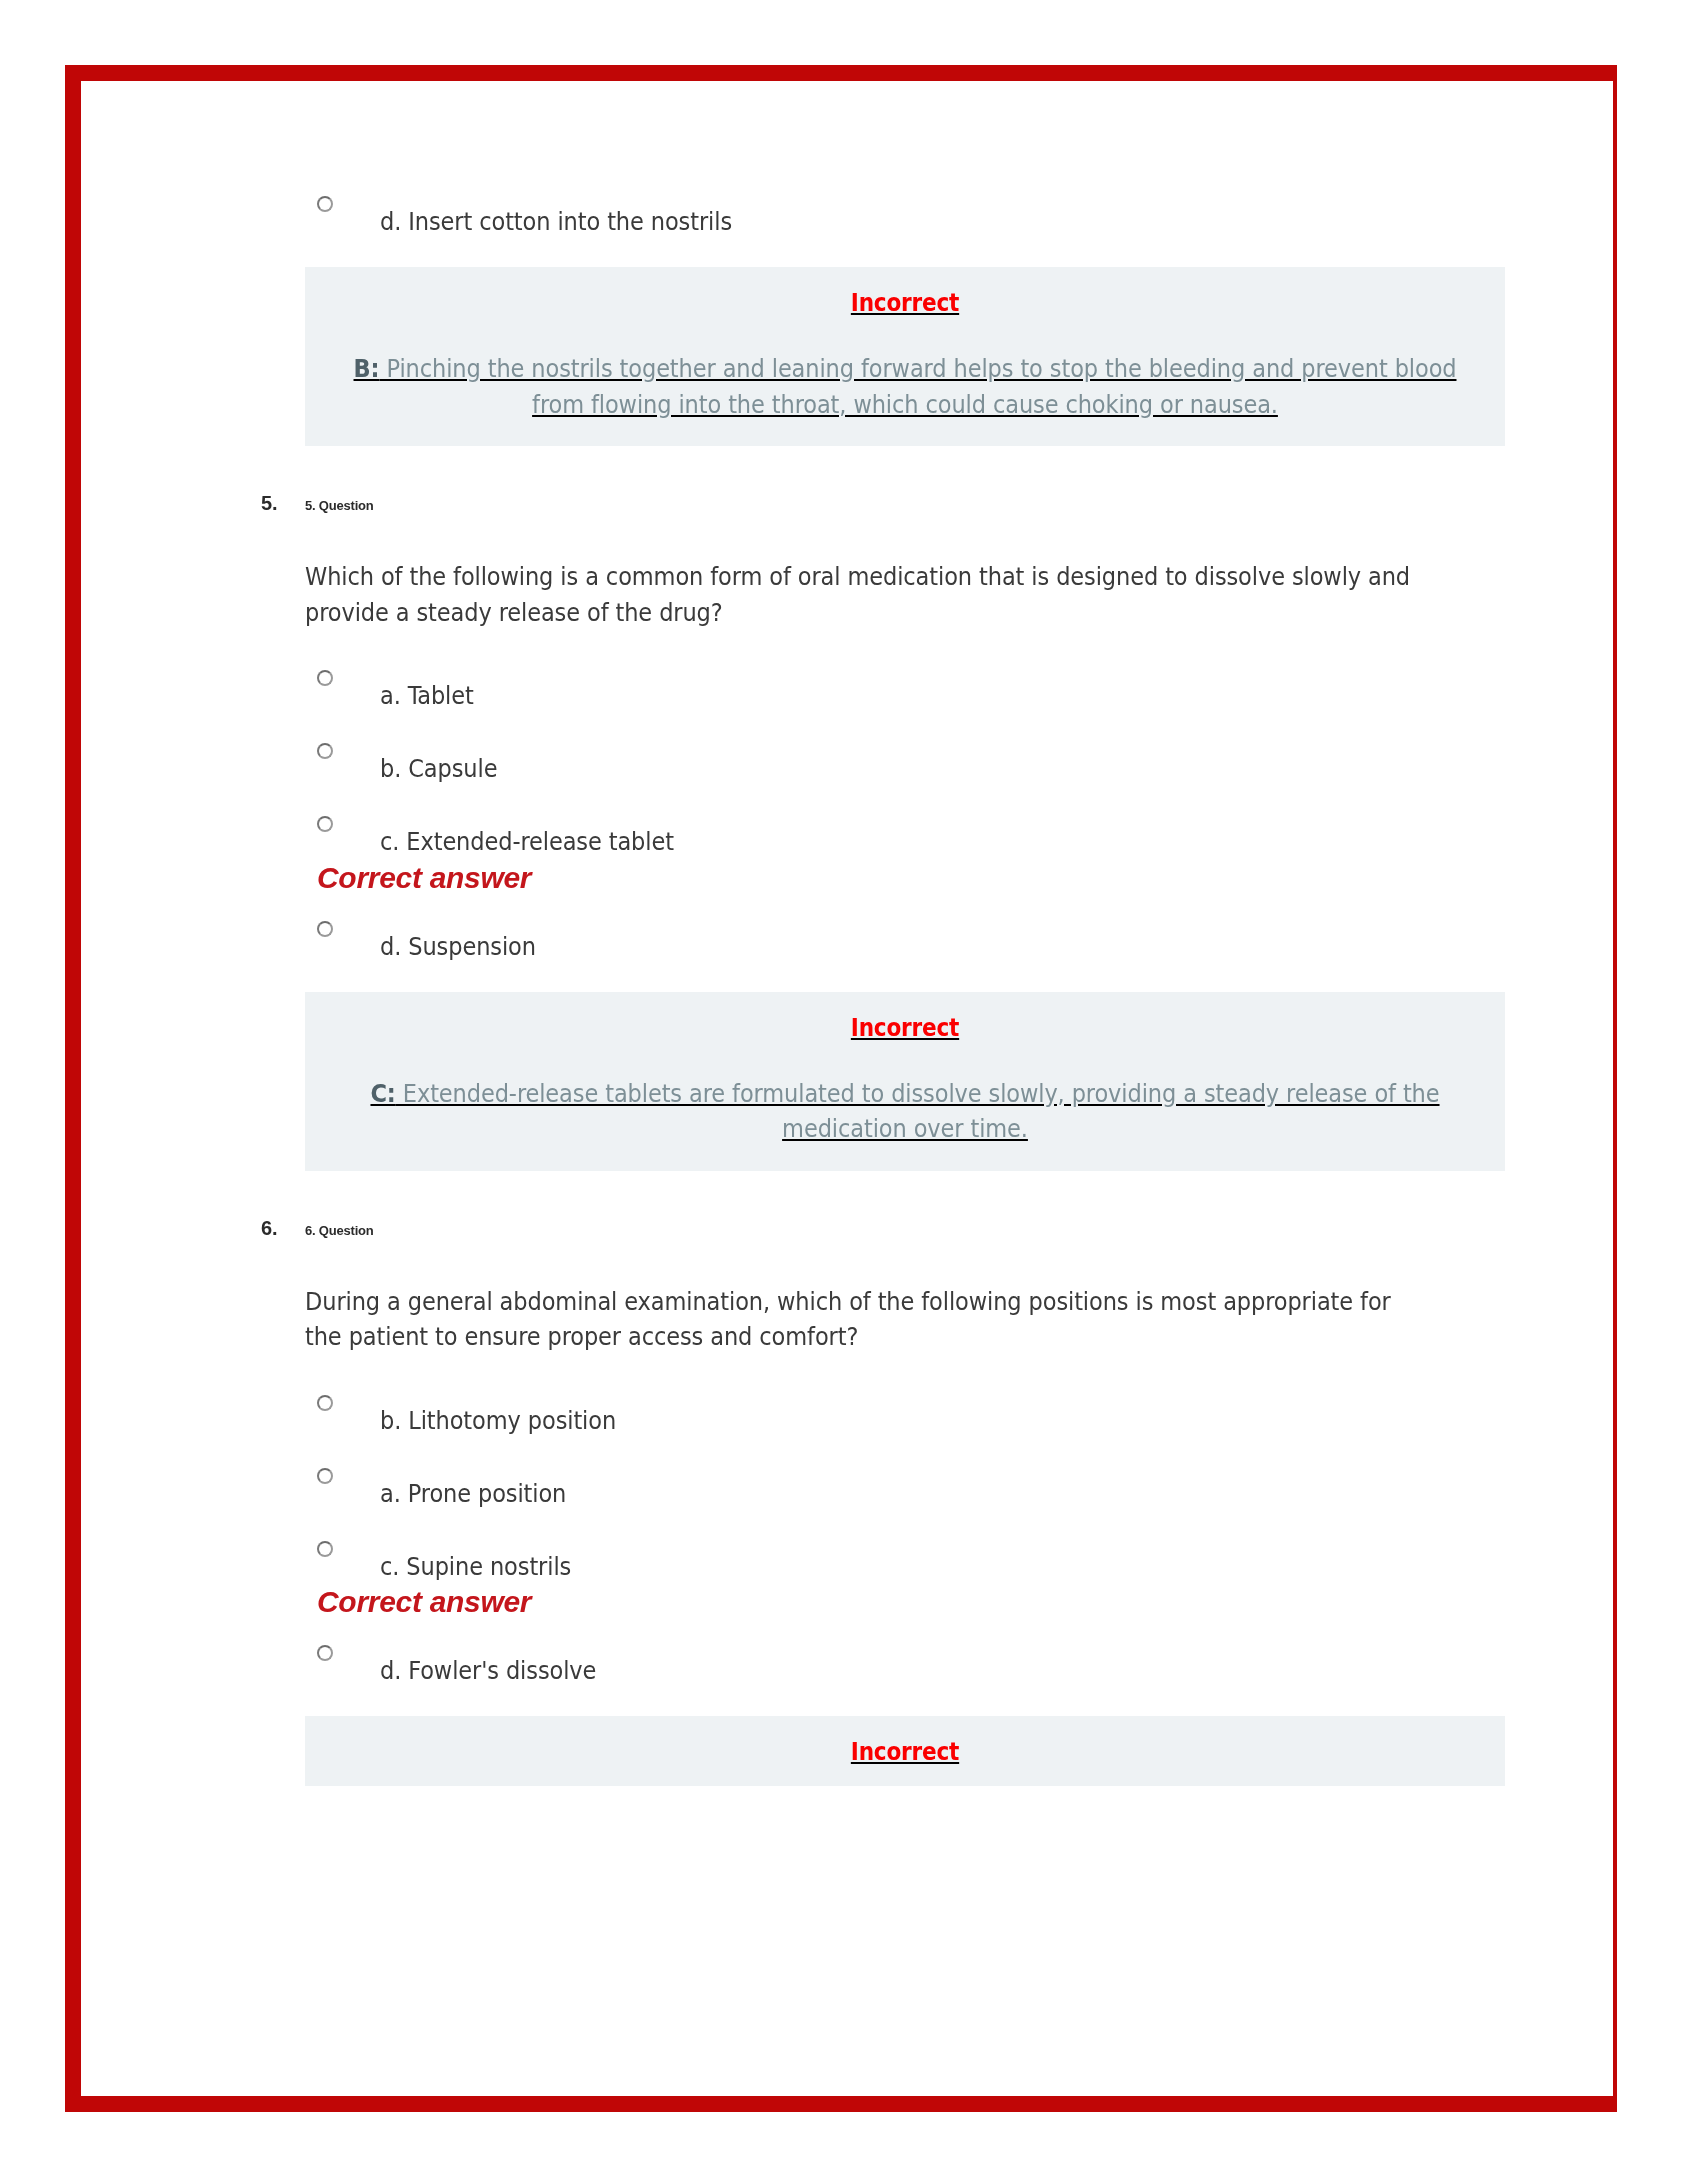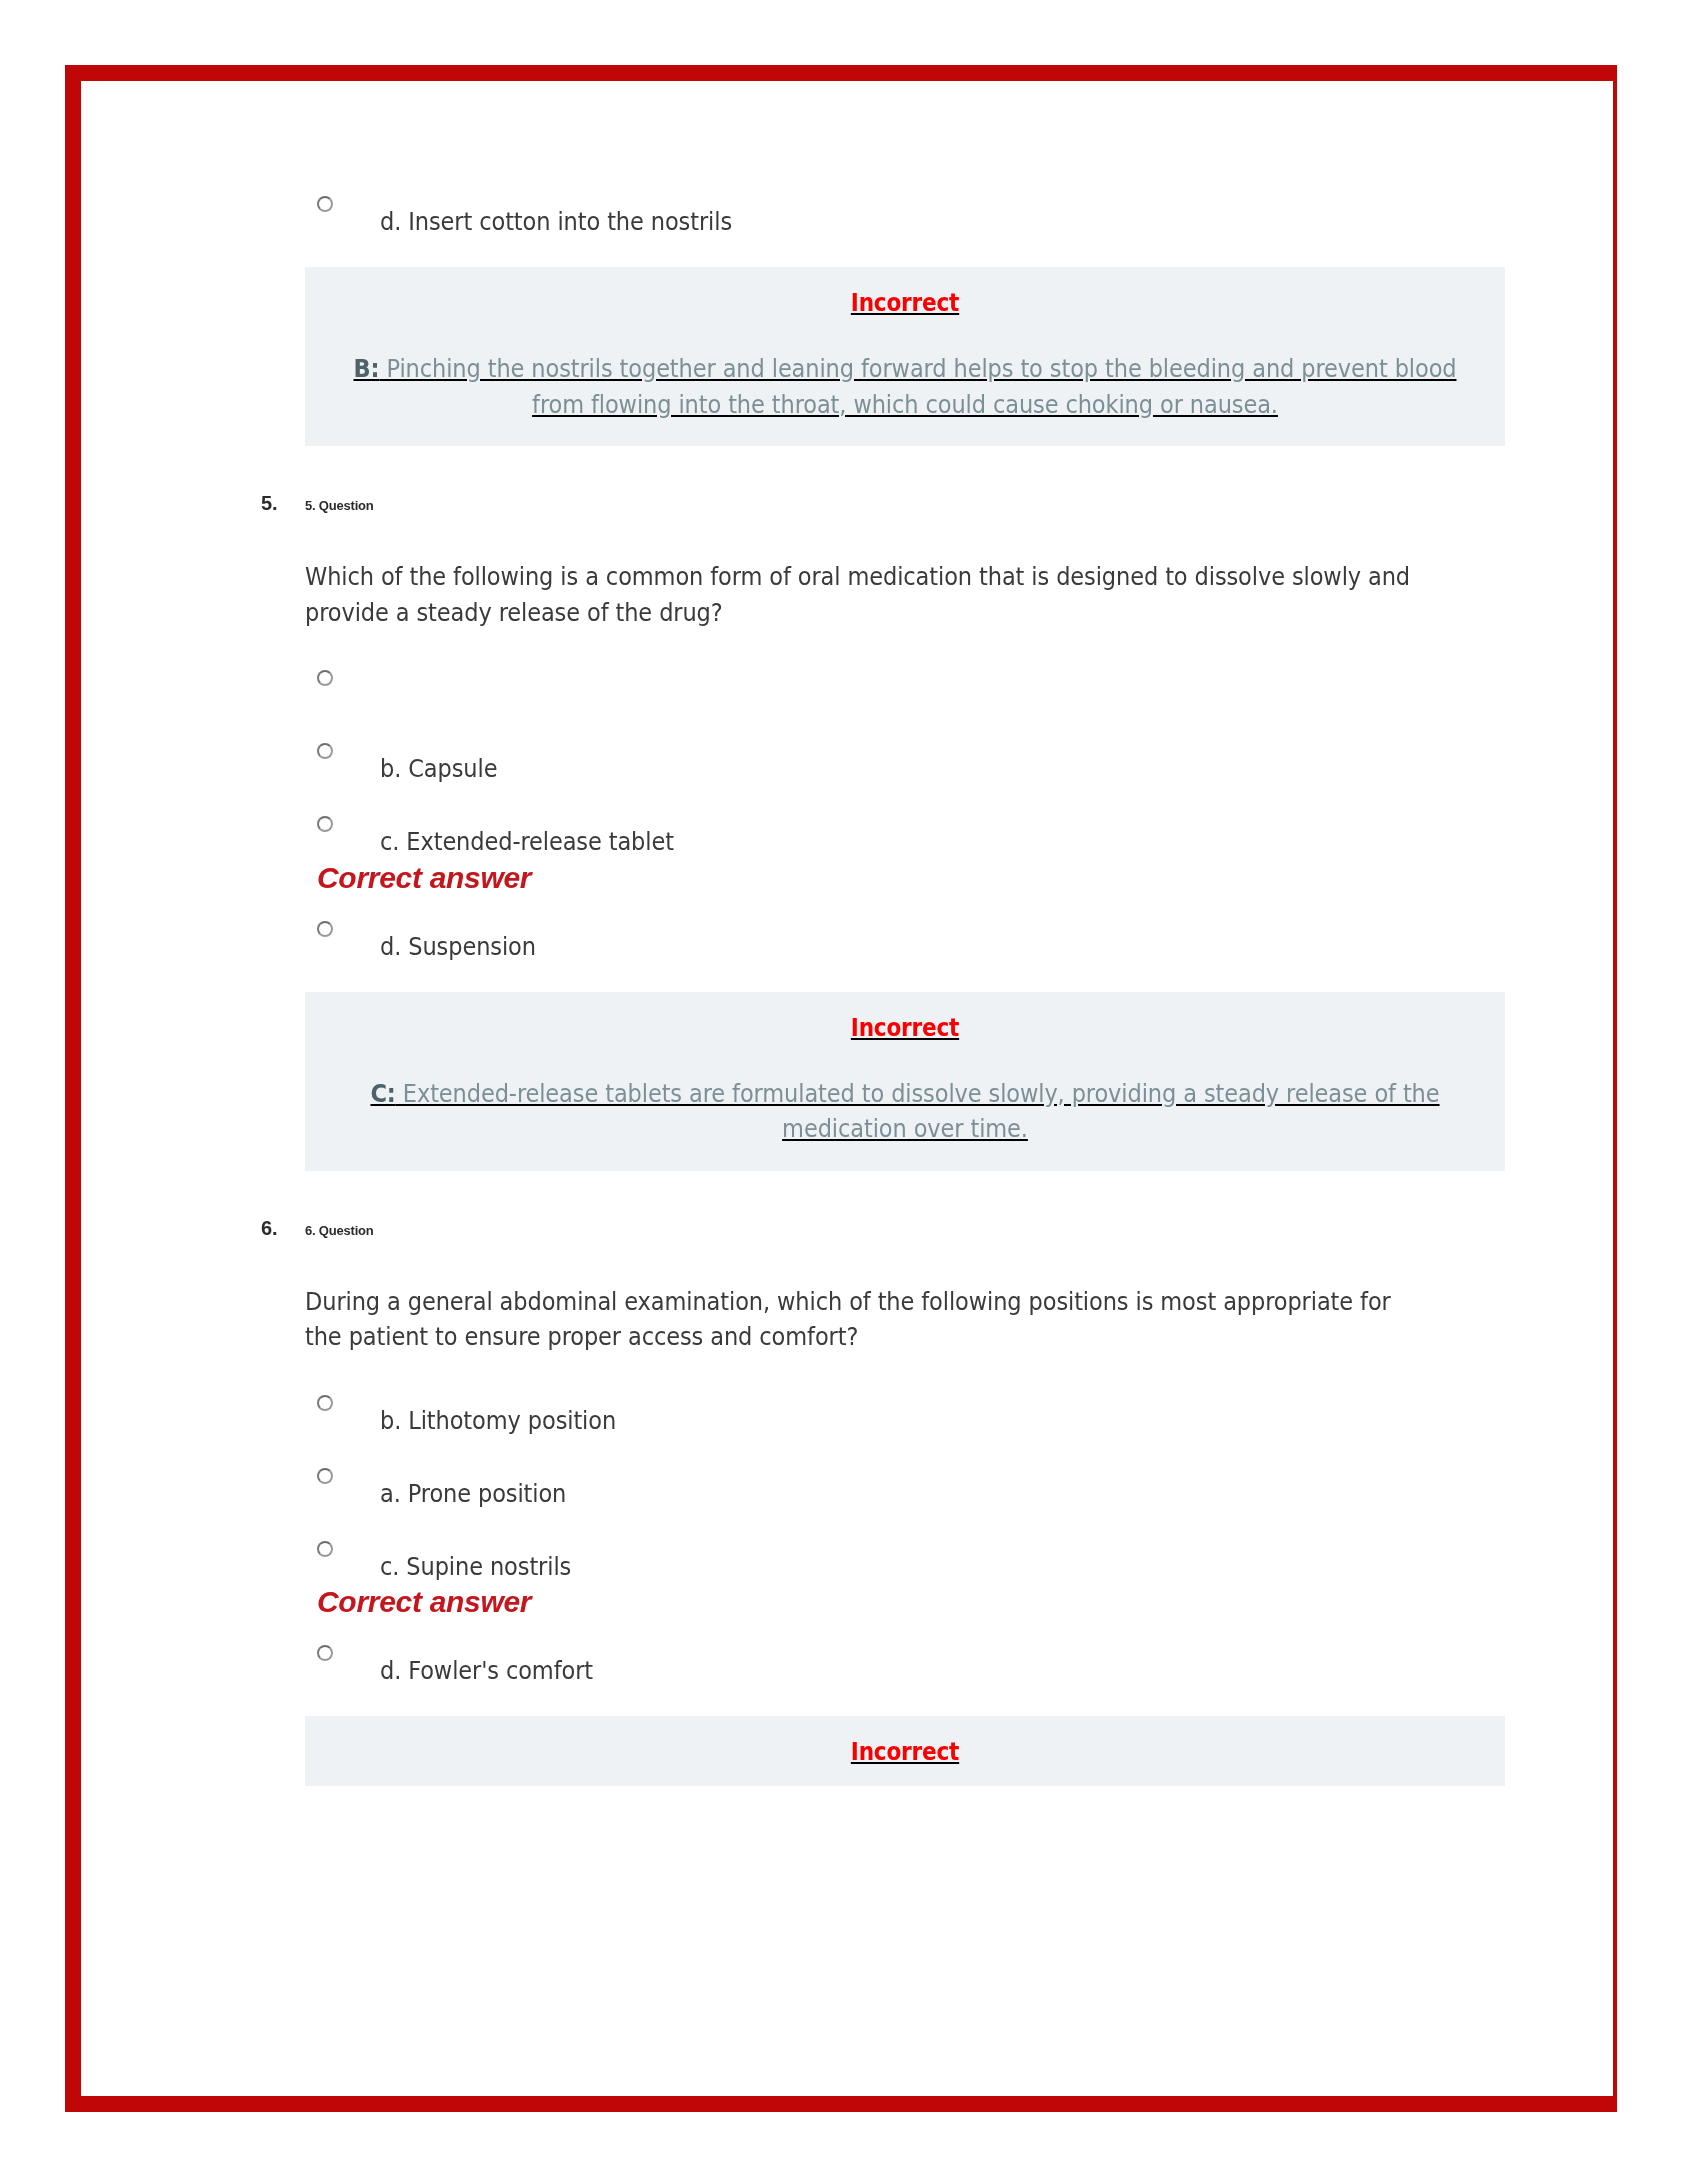--- a/index.html
+++ b/index.html
@@ -195,20 +195,21 @@
           <div class="q-header">
             <span class="q-marker">5.</span>
             <span class="q-label">5. Question</span>
           </div>
 
           <p class="q-text">Which of the following is a common form of oral medication that is designed to dissolve slowly and provide a steady release of the drug?</p>
 
           <div class="options">
             <div class="option-row">
               <span class="radio"></span>
+              <span class="option-label">a. Tablet</span>
             </div>
             <div class="option-row">
               <span class="radio"></span>
               <span class="option-label">b. Capsule</span>
             </div>
             <div class="option-row">
               <span class="radio"></span>
               <span class="option-label">c. Extended-release tablet</span>
               <span class="correct-answer">Correct answer</span>
             </div>
@@ -243,21 +244,21 @@
               <span class="radio"></span>
               <span class="option-label">a. Prone position</span>
             </div>
             <div class="option-row">
               <span class="radio"></span>
               <span class="option-label">c. Supine nostrils</span>
               <span class="correct-answer">Correct answer</span>
             </div>
             <div class="option-row">
               <span class="radio"></span>
-              <span class="option-label">d. Fowler's comfort</span>
+              <span class="option-label">d. Fowler's dissolve</span>
             </div>
           </div>
 
           <div class="feedback compact">
             <div class="feedback-title">Incorrect</div>
           </div>
         </div>
 
       </div>
     </div>

